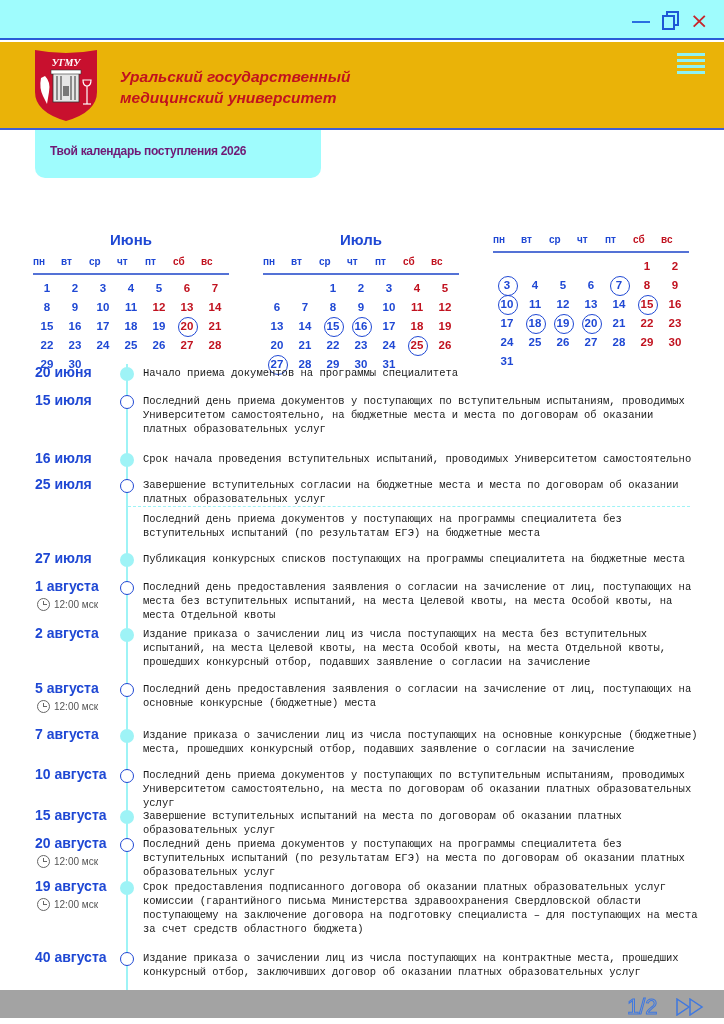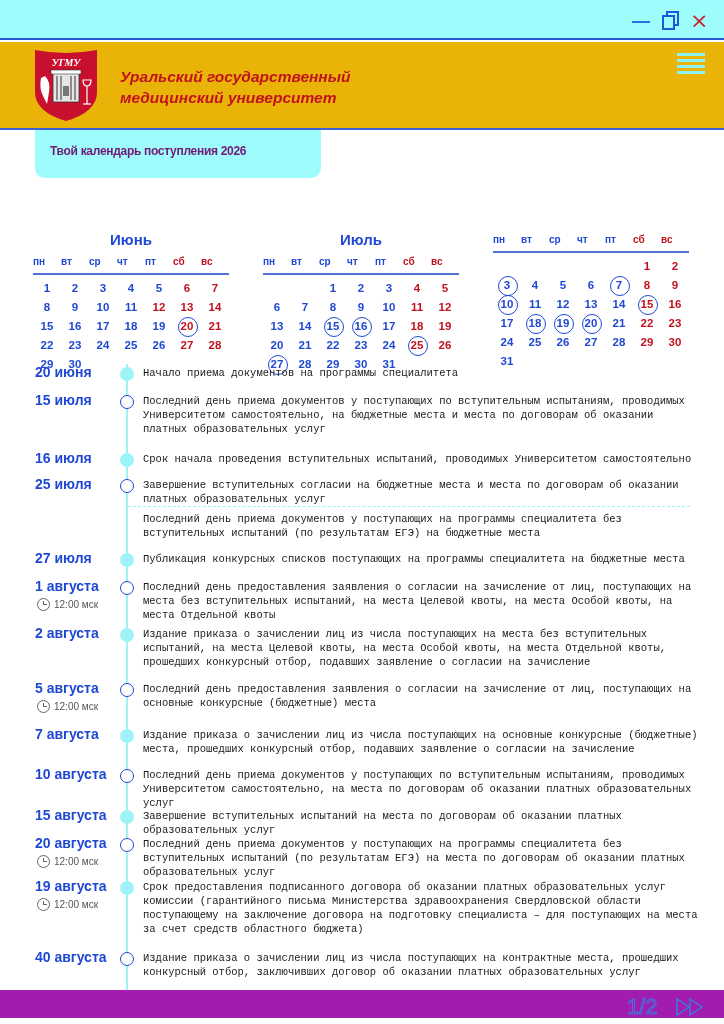--- a/index.html
+++ b/index.html
@@ -40,21 +40,21 @@
   .ev .time { position: absolute; left: 37px; top: 20px; color: #555; font-size: 10px; white-space: nowrap; display: flex; align-items: center; gap: 4px; }
   .ev .time .clk { width: 13px; height: 13px; border: 1px solid #666; border-radius: 50%; position: relative; }
   .ev .time .clk::before { content: ""; position: absolute; left: 5px; top: 2px; width: 1px; height: 4px; background: #666; }
   .ev .time .clk::after { content: ""; position: absolute; left: 5px; top: 5px; width: 4px; height: 1px; background: #666; }
   .ev .dot { position: absolute; left: 120px; top: 3px; width: 14px; height: 14px; border-radius: 50%; }
   .ev .dot.filled { background: #9ef3f6; }
   .ev .dot.ring { background: #fff; border: 1.5px solid #1f48d4; }
   .ev .txt { position: absolute; left: 143px; top: 2px; width: 555px; color: #1a1a1a; font-size: 10.5px; line-height: 14px; font-family: Liberation Mono, monospace; }
   .dashed { position: absolute; left: 128px; top: 506px; width: 562px; border-top: 1px dashed #9ef3f6; }
 
-  .footer { position: absolute; left: 0; top: 990px; width: 724px; height: 28px; background: #a21caf; }
+  .footer { position: absolute; left: 0; top: 990px; width: 724px; height: 28px; background: #a3a3a3; }
   .page { position: absolute; left: 627px; top: 4px; color: #3f78e0; font-size: 22px; font-weight: normal; -webkit-text-stroke: 0.3px #3f78e0; color: transparent; -webkit-text-stroke: 1px #3f78e0; }
   .next { position: absolute; left: 675px; top: 8px; width: 30px; height: 18px; cursor: pointer; }
 </style>
 </head>
 <body>
 
 <div class="titlebar">
   <div class="win-ctrl win-min"></div>
   <div class="win-ctrl win-max">
       <div class="b2"></div>

